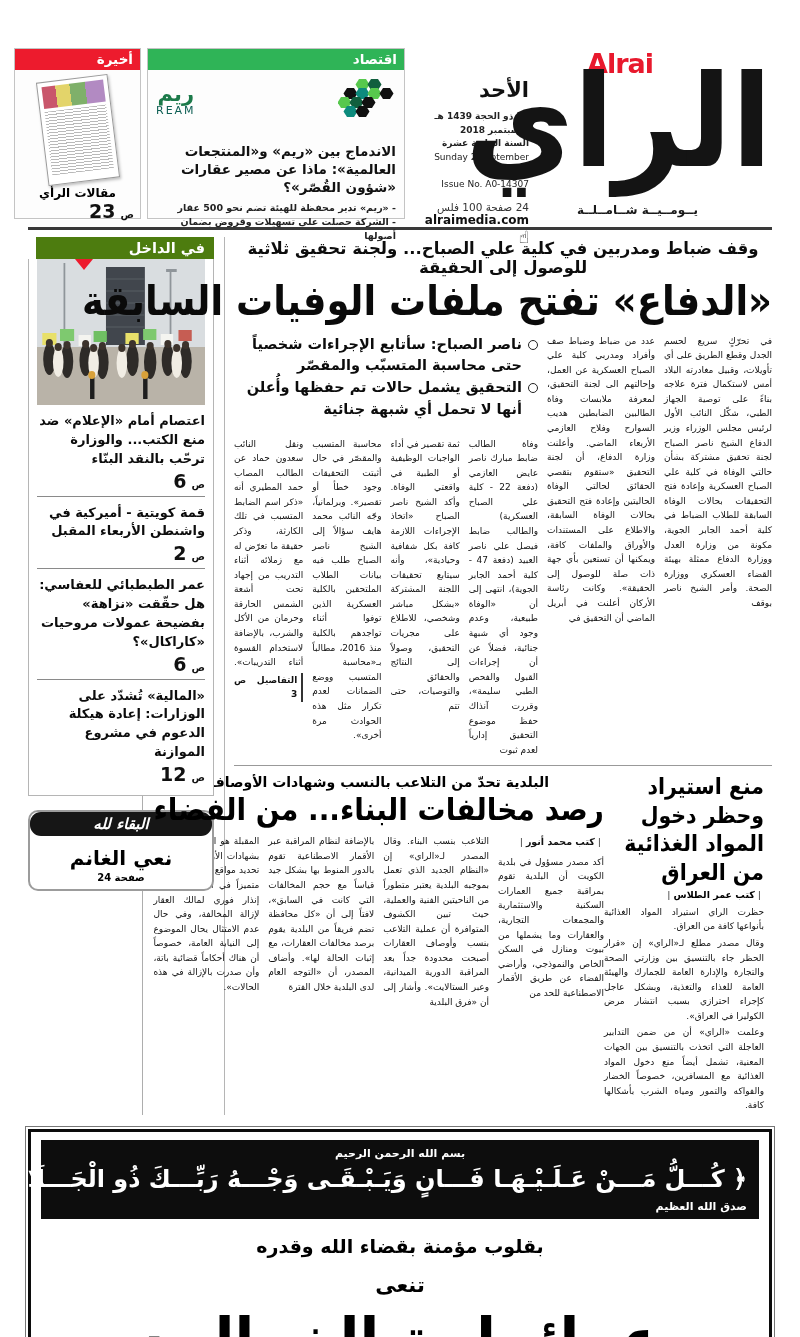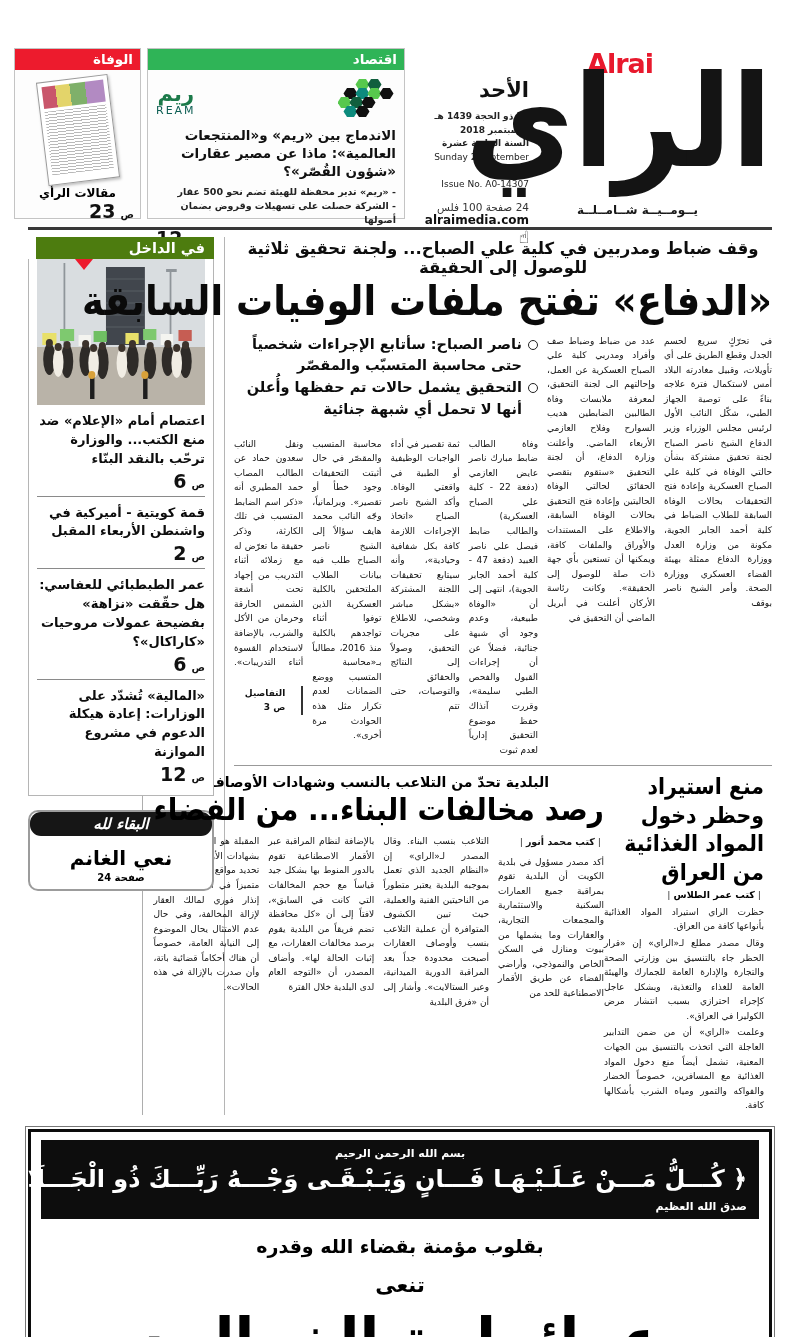--- a/index.html
+++ b/index.html
@@ -29,21 +29,21 @@
   .mh-last { width:127px; }
   .tab-bar { color:#fff; font-weight:bold; font-size:13.5px; line-height:21px; padding:0 7px; flex:none; }
   .eco-bar { background:#2fb457; }
   .last-bar { background:#ed1b2d; }
 
   .eco-body { padding:4px 8px 3px; display:flex; flex-direction:column; flex:1; }
   .ream-row { display:flex; justify-content:space-between; align-items:center; gap:17px; height:52px; }
   .ream-words { text-align:center; line-height:1; }
   .ream-ar { color:#1c7a4a; font-weight:bold; font-size:21px; display:block; }
   .ream-en { color:#0e5f54; font-size:11px; letter-spacing:2px; display:block; }
-  .eco-headline { font-size:13.5px; font-weight:bold; color:#111; text-align:right; line-height:1.35; margin-top:0; }
+  .eco-headline { font-size:13.5px; font-weight:bold; color:#111; text-align:right; line-height:1.35; margin-top:16px; }
   .eco-bullets { font-size:9.5px; font-weight:bold; color:#222; line-height:1.5; margin-top:4px; }
   .eco-foot { display:flex; justify-content:flex-end; margin-top:auto; }
 
   .last-body { padding:5px 6px 3px; display:flex; flex-direction:column; flex:1; }
   .thumb { width:72px; height:104px; background:#fff; border:1px solid #9a9a9a; margin:3px auto 0; transform:rotate(-7deg); box-shadow:1px 2px 3px rgba(0,0,0,.25); padding:4px 4px; }
   .thumb .t-img { height:22px; background:linear-gradient(90deg,#c9566b 0 22%, #e3d46a 22% 45%, #7fb06a 45% 70%, #b28ac2 70%); margin-bottom:3px; }
   .thumb .t-txt { height:64px; background:repeating-linear-gradient(180deg,#b9b9b9 0 1px, #fff 1px 3px); }
   .last-caption { font-size:12px; font-weight:bold; text-align:center; margin-top:4px; }
   .last-foot { display:flex; justify-content:flex-start; }
 
@@ -60,21 +60,21 @@
   .lead-kicker { font-size:16.5px; font-weight:bold; color:#0d0d0d; text-align:center; padding:2px 0 4px; }
   .lead-headline { font-size:37px; font-weight:bold; color:#0a0a0a; text-align:center; line-height:1.15; transform:scaleY(1.12); transform-origin:center; white-space:nowrap; letter-spacing:-1px; margin-bottom:10px; }
   .lead-body { display:flex; gap:9px; padding-bottom:8px; border-bottom:1px solid #999; }
   .lead-right { width:225px; flex:none; display:flex; gap:9px; }
   .lead-left { flex:1; display:flex; flex-direction:column; }
   .newscol { flex:1; font-size:9px; line-height:1.62; text-align:justify; color:#111; font-weight:500; }
   .lead-bullets { margin-bottom:16px; }
   .lead-bullet { display:flex; gap:6px; align-items:baseline; font-size:14.5px; font-weight:bold; color:#0c0c0c; line-height:1.5; }
   .o-dot { width:10px; height:10px; border:1.6px solid #222; border-radius:50%; flex:none; position:relative; top:1px; }
   .cols4 { display:flex; gap:9px; flex:1; }
-  .more-tag { font-weight:bold; font-size:9px; border-right:2px solid #333; padding-right:16px; margin-top:16px; display:inline-block; }
+  .more-tag { font-weight:bold; font-size:9px; border-right:2px solid #333; padding-right:4px; margin-top:3px; display:inline-block; }
 
   
   .lower { display:flex; margin-top:6px; }
   .iraq { width:168px; flex:none; padding-right:8px; }
   .muni { flex:1; padding-left:10px; border-left:1px solid #adadad; margin-left:8px; }
   .muni-kicker { font-size:14px; font-weight:bold; text-align:center; padding:2px 0 3px; }
   .muni-headline { font-size:28px; font-weight:bold; text-align:center; transform:scaleY(1.1); letter-spacing:-1px; margin-bottom:8px; white-space:nowrap; }
   .byline { font-size:9.5px; font-weight:bold; margin-bottom:5px; }
   .byline:before, .byline:after { content:"|"; font-weight:normal; color:#333; margin:0 3px; }
   .muni-cols { display:flex; gap:9px; }
@@ -163,21 +163,21 @@
         <div class="eco-foot">
           <span class="pchip">
             <span class="plab">ص</span>
             <span class="pnum">12</span>
           </span>
         </div>
       </div>
     </div>
 
     <div class="mh-box mh-last">
-      <div class="tab-bar last-bar">الوفاة</div>
+      <div class="tab-bar last-bar">أخيرة</div>
       <div class="last-body">
         <div class="thumb">
           <div class="t-img"></div>
           <div class="t-txt"></div>
         </div>
         <div class="last-caption">مقالات الرأي</div>
         <div class="last-foot">
           <span class="pchip">
             <span class="plab">ص</span>
             <span class="pnum">23</span>

